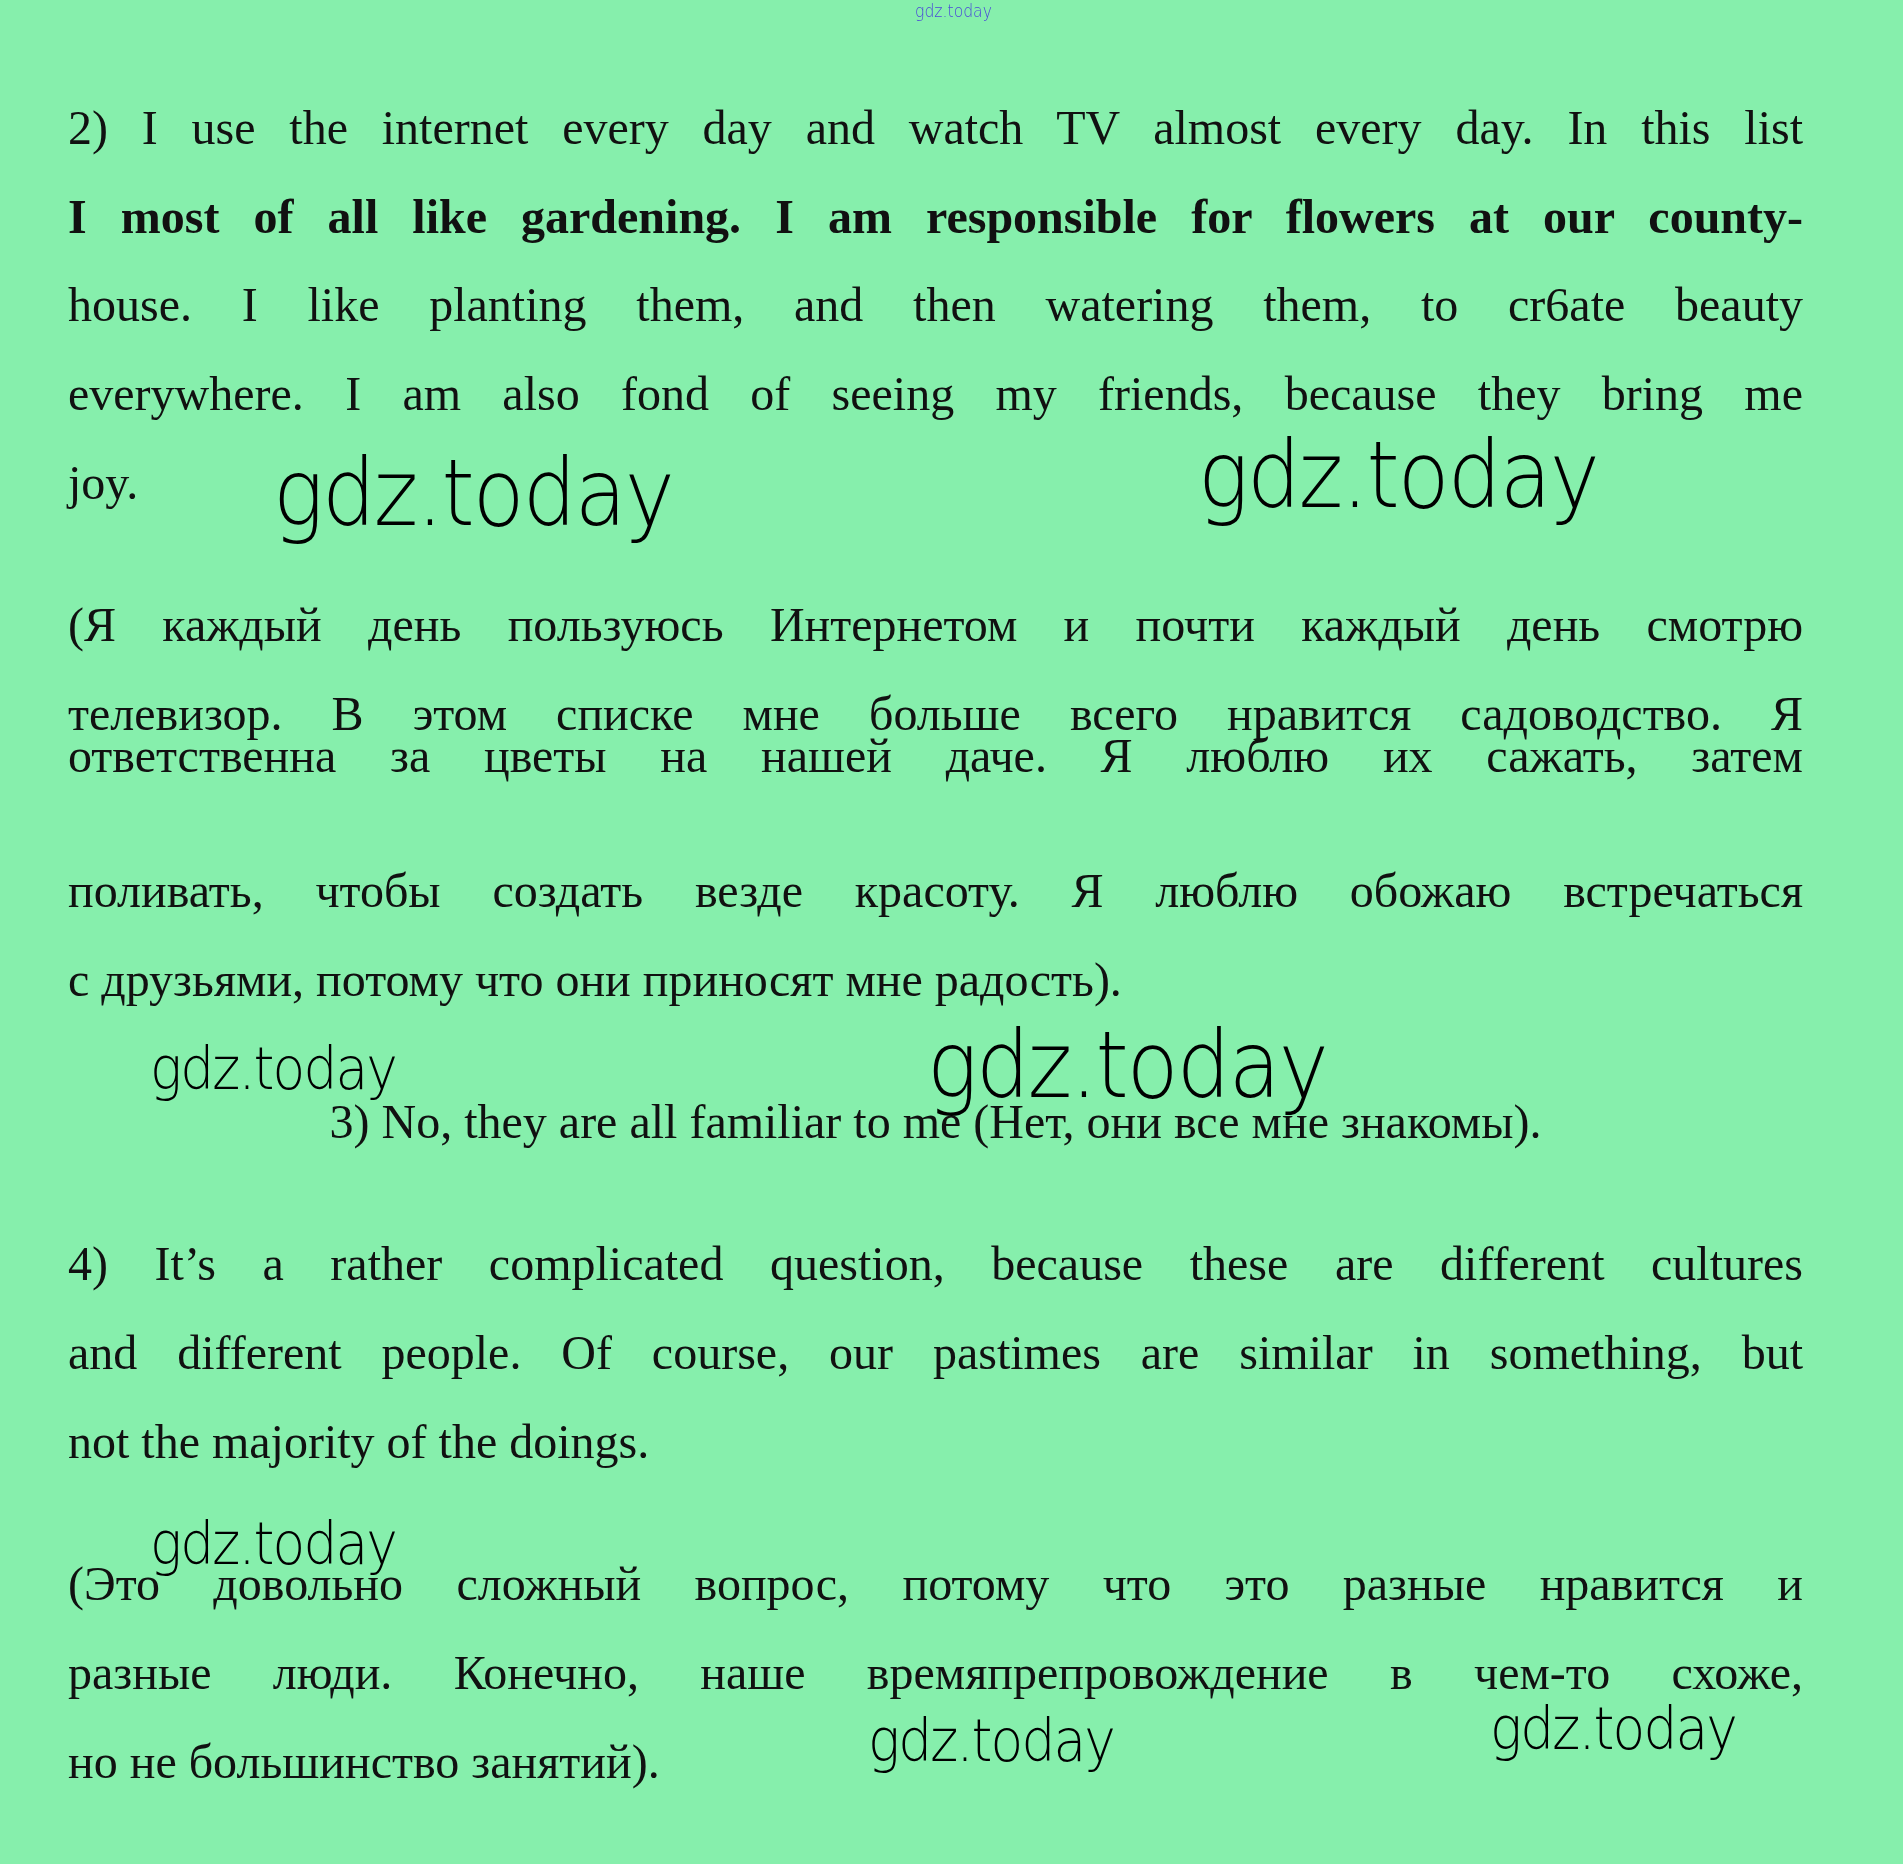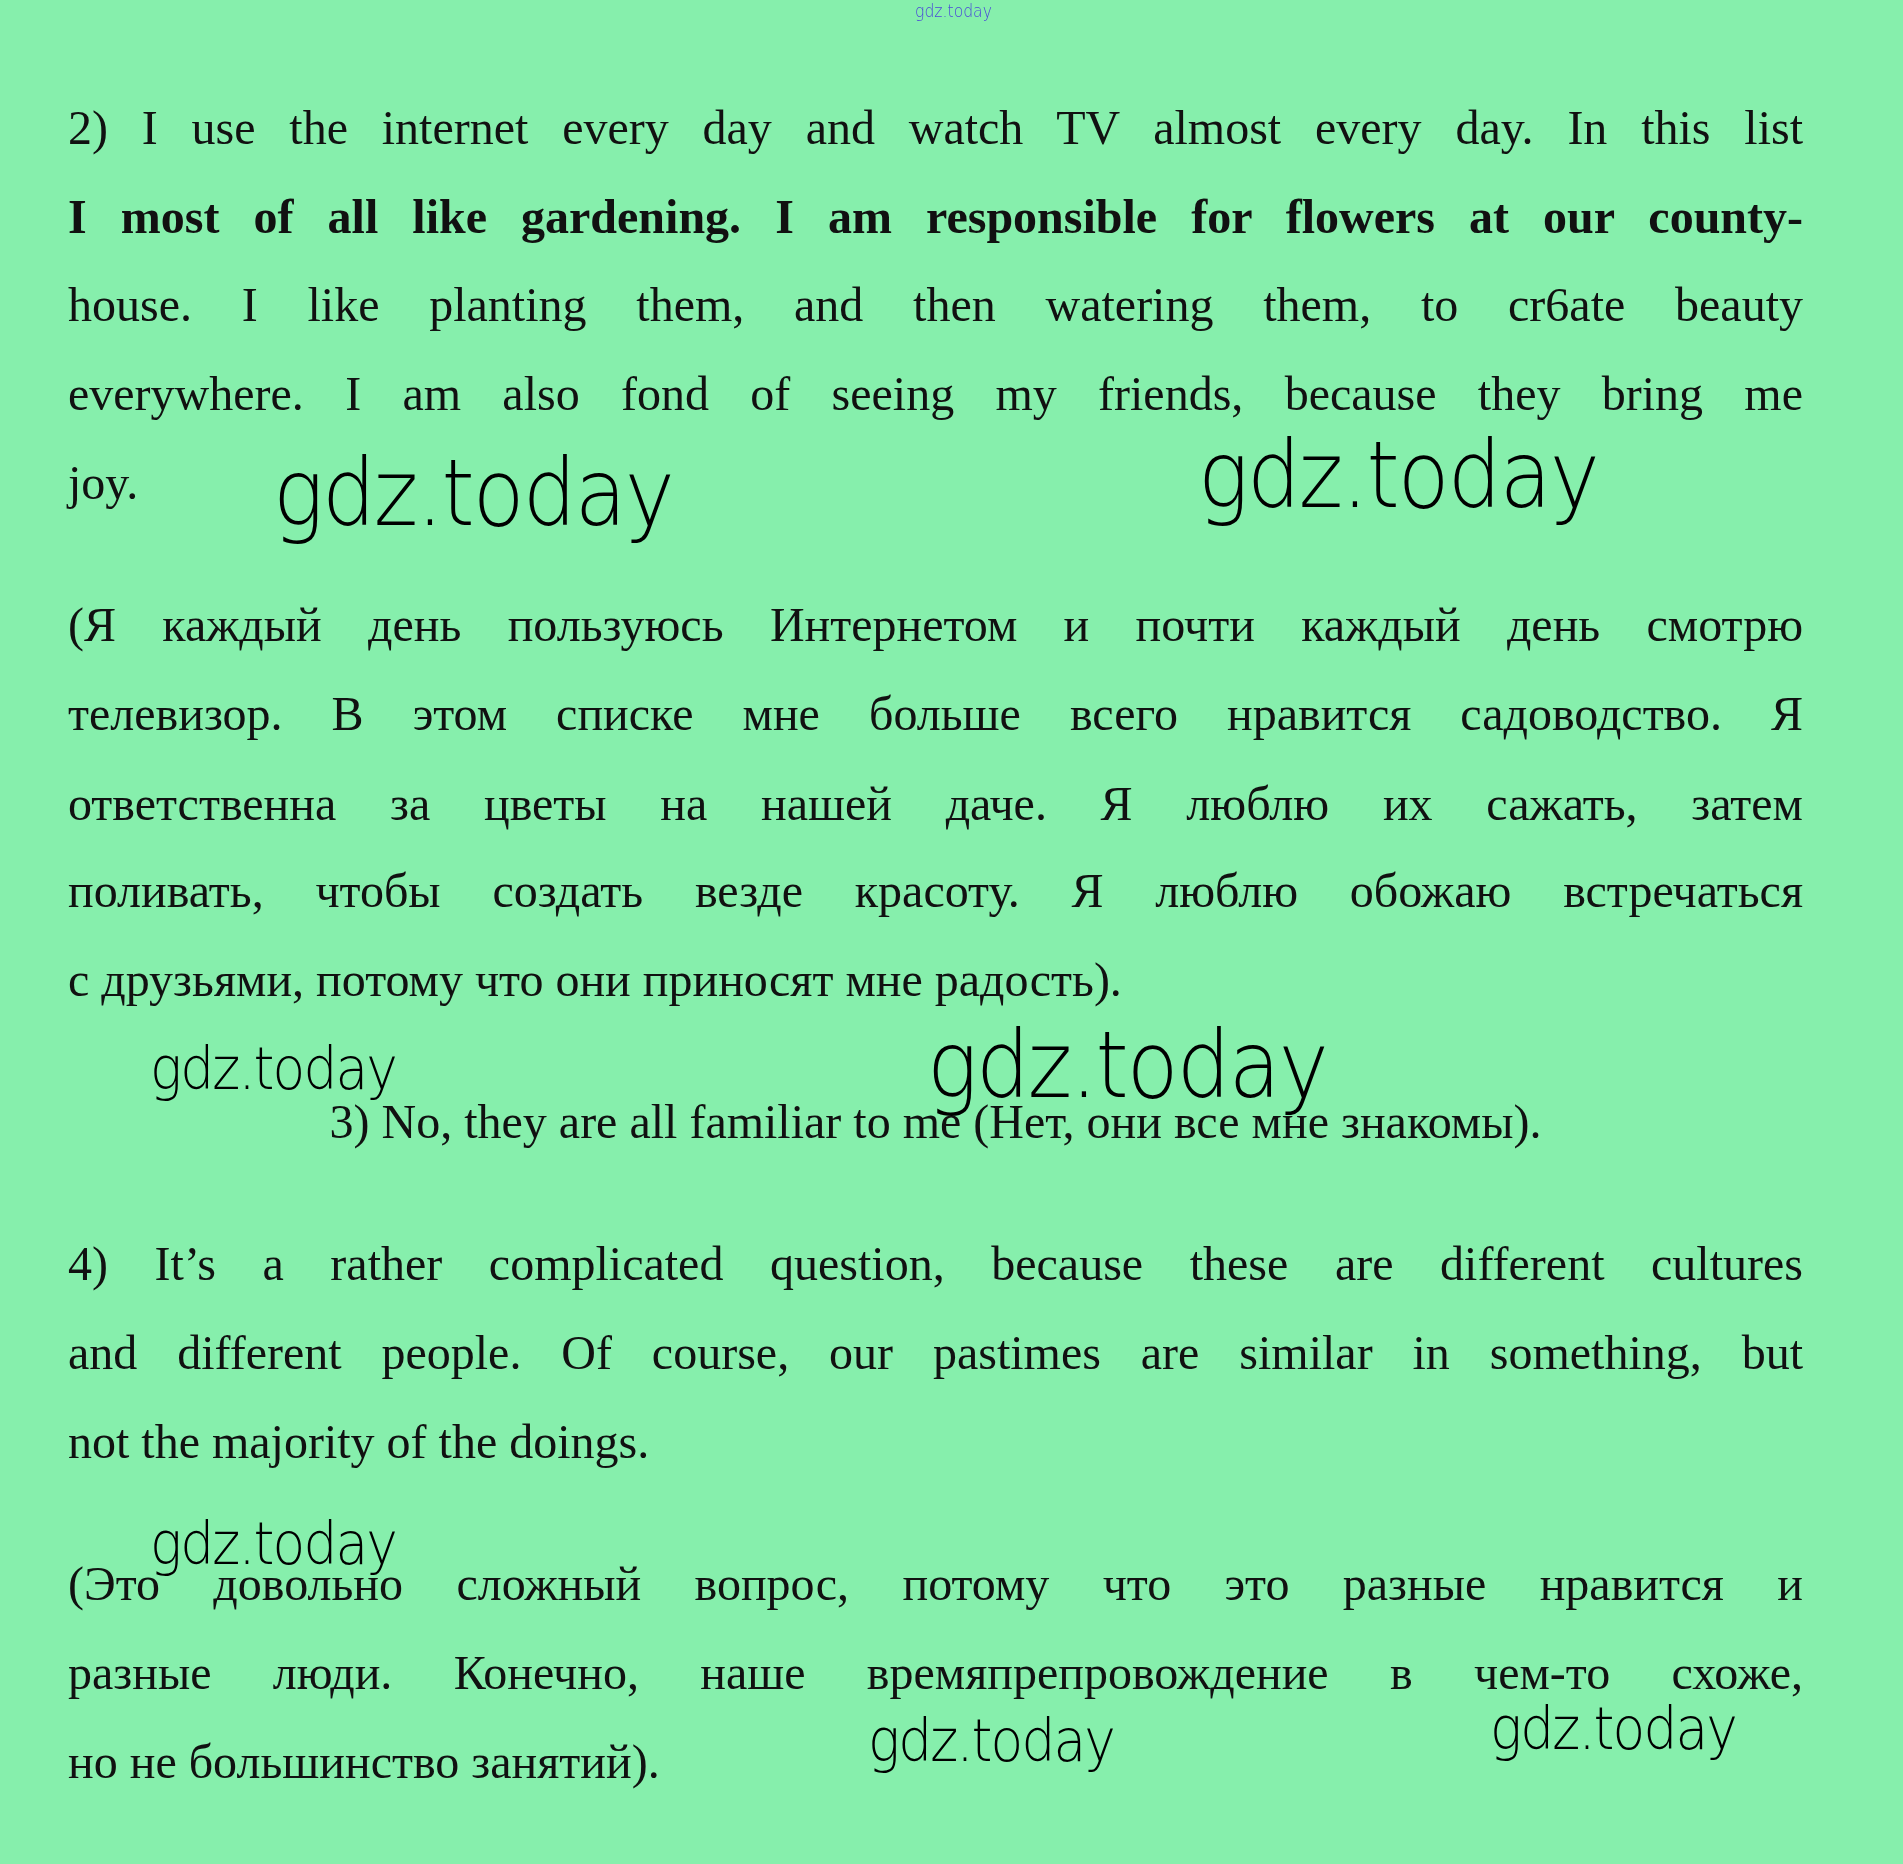--- a/index.html
+++ b/index.html
@@ -42,21 +42,21 @@
     <div class="line justify" style="top: 104px; white-space: normal; height: 56px; overflow: visible;">2) I use the internet every day and watch TV almost every day. In this list</div>
     <div class="line justify" style="top: 193px; white-space: normal; height: 56px; overflow: visible; font-weight: bold;">I most of all like gardening. I am responsible for flowers at our county-</div>
     <div class="line justify" style="top: 281px; white-space: normal; height: 56px; overflow: visible;">house. I like planting them, and then watering them, to cr6ate beauty</div>
     <div class="line justify" style="top: 370px; white-space: normal; height: 56px; overflow: visible;">everywhere. I am also fond of seeing my friends, because they bring me</div>
     <div class="line" style="top:459px;">joy.</div>
   </div>
 
   <div>
     <div class="line justify" style="top: 601px; white-space: normal; height: 56px; overflow: visible;">(Я каждый день пользуюсь Интернетом и почти каждый день смотрю</div>
     <div class="line justify" style="top: 690px; white-space: normal; height: 56px; overflow: visible;">телевизор. В этом списке мне больше всего нравится садоводство. Я</div>
-    <div class="line justify" style="top: 780px; white-space: normal; height: 56px; overflow: visible;">ответственна за цветы на нашей даче. Я люблю их сажать, затем</div>
+    <div class="line justify" style="top: 732px; white-space: normal; height: 56px; overflow: visible;">ответственна за цветы на нашей даче. Я люблю их сажать, затем</div>
     <div class="line justify" style="top: 867px; white-space: normal; height: 56px; overflow: visible;">поливать, чтобы создать везде красоту. Я люблю обожаю встречаться</div>
     <div class="line" style="top:956px;">с друзьями, потому что они приносят мне радость).</div>
   </div>
 
   <div>
     <div class="line" style="top:1098px;text-align:center;">3) No, they are all familiar to me (Нет, они все мне знакомы).</div>
   </div>
 
   <div>
     <div class="line justify" style="top: 1240px; white-space: normal; height: 56px; overflow: visible;">4) It’s a rather complicated question, because these are different cultures</div>

